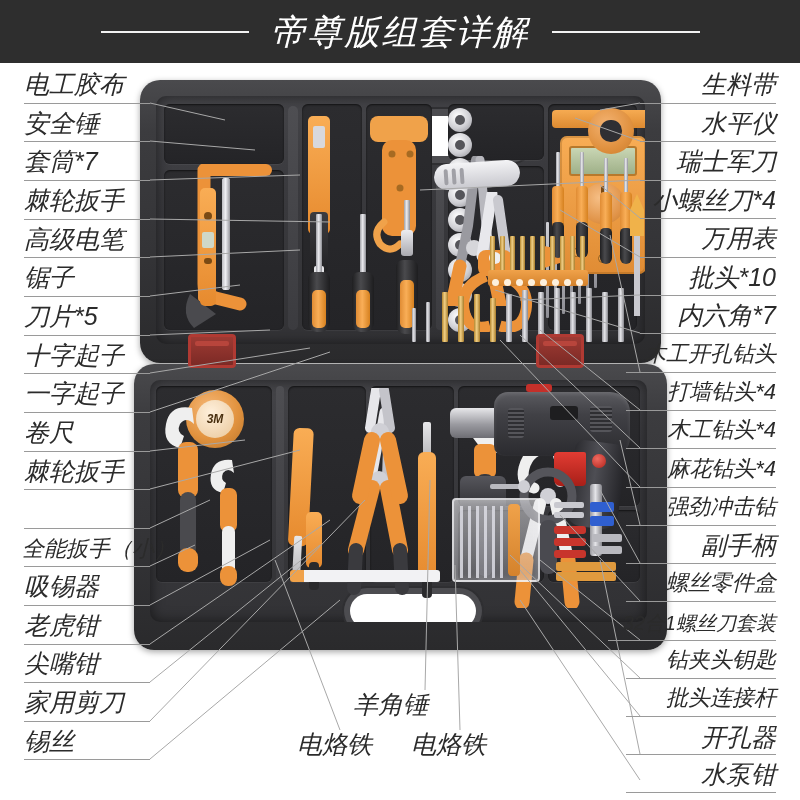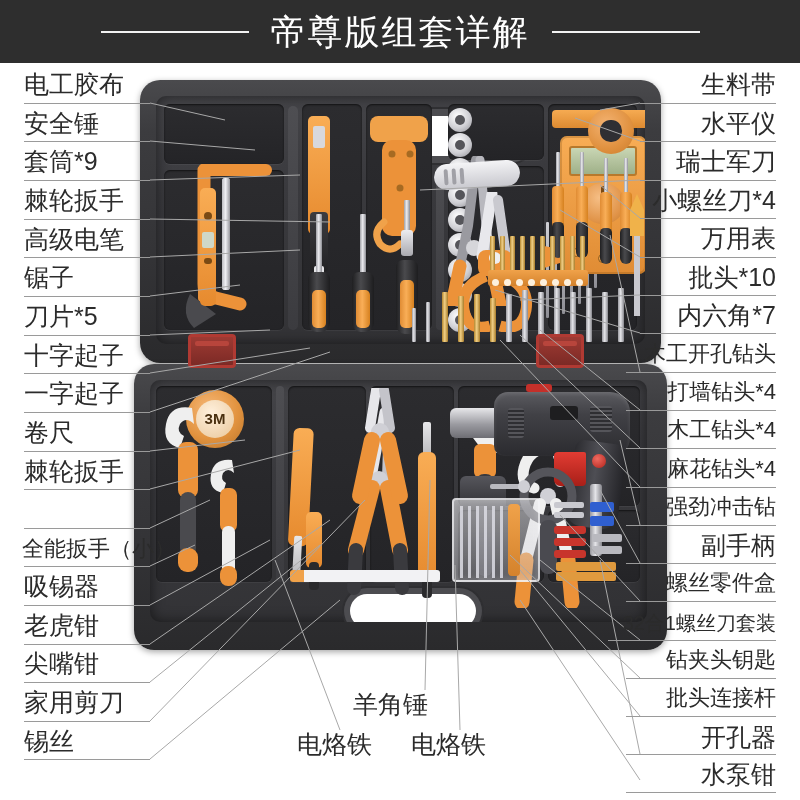--- a/index.html
+++ b/index.html
@@ -1,19 +1,19 @@
 <!DOCTYPE html>
 <html><head>
 <meta charset="utf-8">
 <style>
   * { box-sizing: border-box; margin:0; padding:0; }
   html,body { width:800px; height:800px; background:#ffffff; overflow:hidden; }
   body { font-family:"Liberation Sans","DejaVu Sans",sans-serif; }
 
-  #page { position:relative; width:800px; height:660px; background:#fff; }
+  #page { position:relative; width:800px; height:660px; background:#fff;font-style:italic; }
 
   
   .header{
     position:absolute; left:0; top:0; width:800px; height:63px;
     background:#2e2e2e; display:flex; align-items:center; justify-content:center;
   }
   .header .rule{ height:2px; background:#f2f2f2; width:148px; }
   .header .rule.l{ margin-right:22px; }
   .header .rule.r{ margin-left:22px; }
   .header .title{
@@ -182,21 +182,21 @@
   .latch:after{
     content:""; position:absolute; left:4px; top:4px; right:4px; height:5px;
     background:#b8453c; border-radius:2px;
   }
 
   
   .tapemeasure{
     position:absolute; border-radius:50%;
     background:radial-gradient(circle at 40% 34%,#f6b878,#e2933f 55%,#b9742a);
     display:flex; align-items:center; justify-content:center;
-    color:#4a3010; font-size:15px; font-weight:bold;
+    color:#4a3010; font-size:12px; font-weight:bold;
   }
   .tapemeasure .inner{ width:66%; height:66%; border-radius:50%;
     background:radial-gradient(circle at 40% 34%,#fff0dc,#e9c79a);
     display:flex; align-items:center; justify-content:center; }
 
   
   .bitstrip{
     position:absolute; border-radius:3px;
     background:linear-gradient(180deg,#f0a24a,#d4822c);
   }
@@ -620,21 +620,21 @@
       <path d="M460 730 L455 565"></path>
     </g>
   </svg>
 
   <div class="labels">
 
     <div class="lbl" style="left:24px;top:72px;">电工胶布</div>
     <div class="uline" style="left:24px;top:103px;width:126px;"></div>
     <div class="lbl" style="left:24px;top:111px;">安全锤</div>
     <div class="uline" style="left:24px;top:141px;width:126px;"></div>
-    <div class="lbl" style="left:24px;top:149px;">套筒*9</div>
+    <div class="lbl" style="left:24px;top:149px;">套筒*7</div>
     <div class="uline" style="left:24px;top:180px;width:126px;"></div>
     <div class="lbl" style="left:24px;top:188px;">棘轮扳手</div>
     <div class="uline" style="left:24px;top:219px;width:126px;"></div>
     <div class="lbl" style="left:24px;top:227px;">高级电笔</div>
     <div class="uline" style="left:24px;top:257px;width:126px;"></div>
     <div class="lbl" style="left:24px;top:265px;">锯子</div>
     <div class="uline" style="left:24px;top:296px;width:126px;"></div>
     <div class="lbl" style="left:24px;top:304px;">刀片*5</div>
     <div class="uline" style="left:24px;top:335px;width:126px;"></div>
     <div class="lbl" style="left:24px;top:343px;">十字起子</div>

